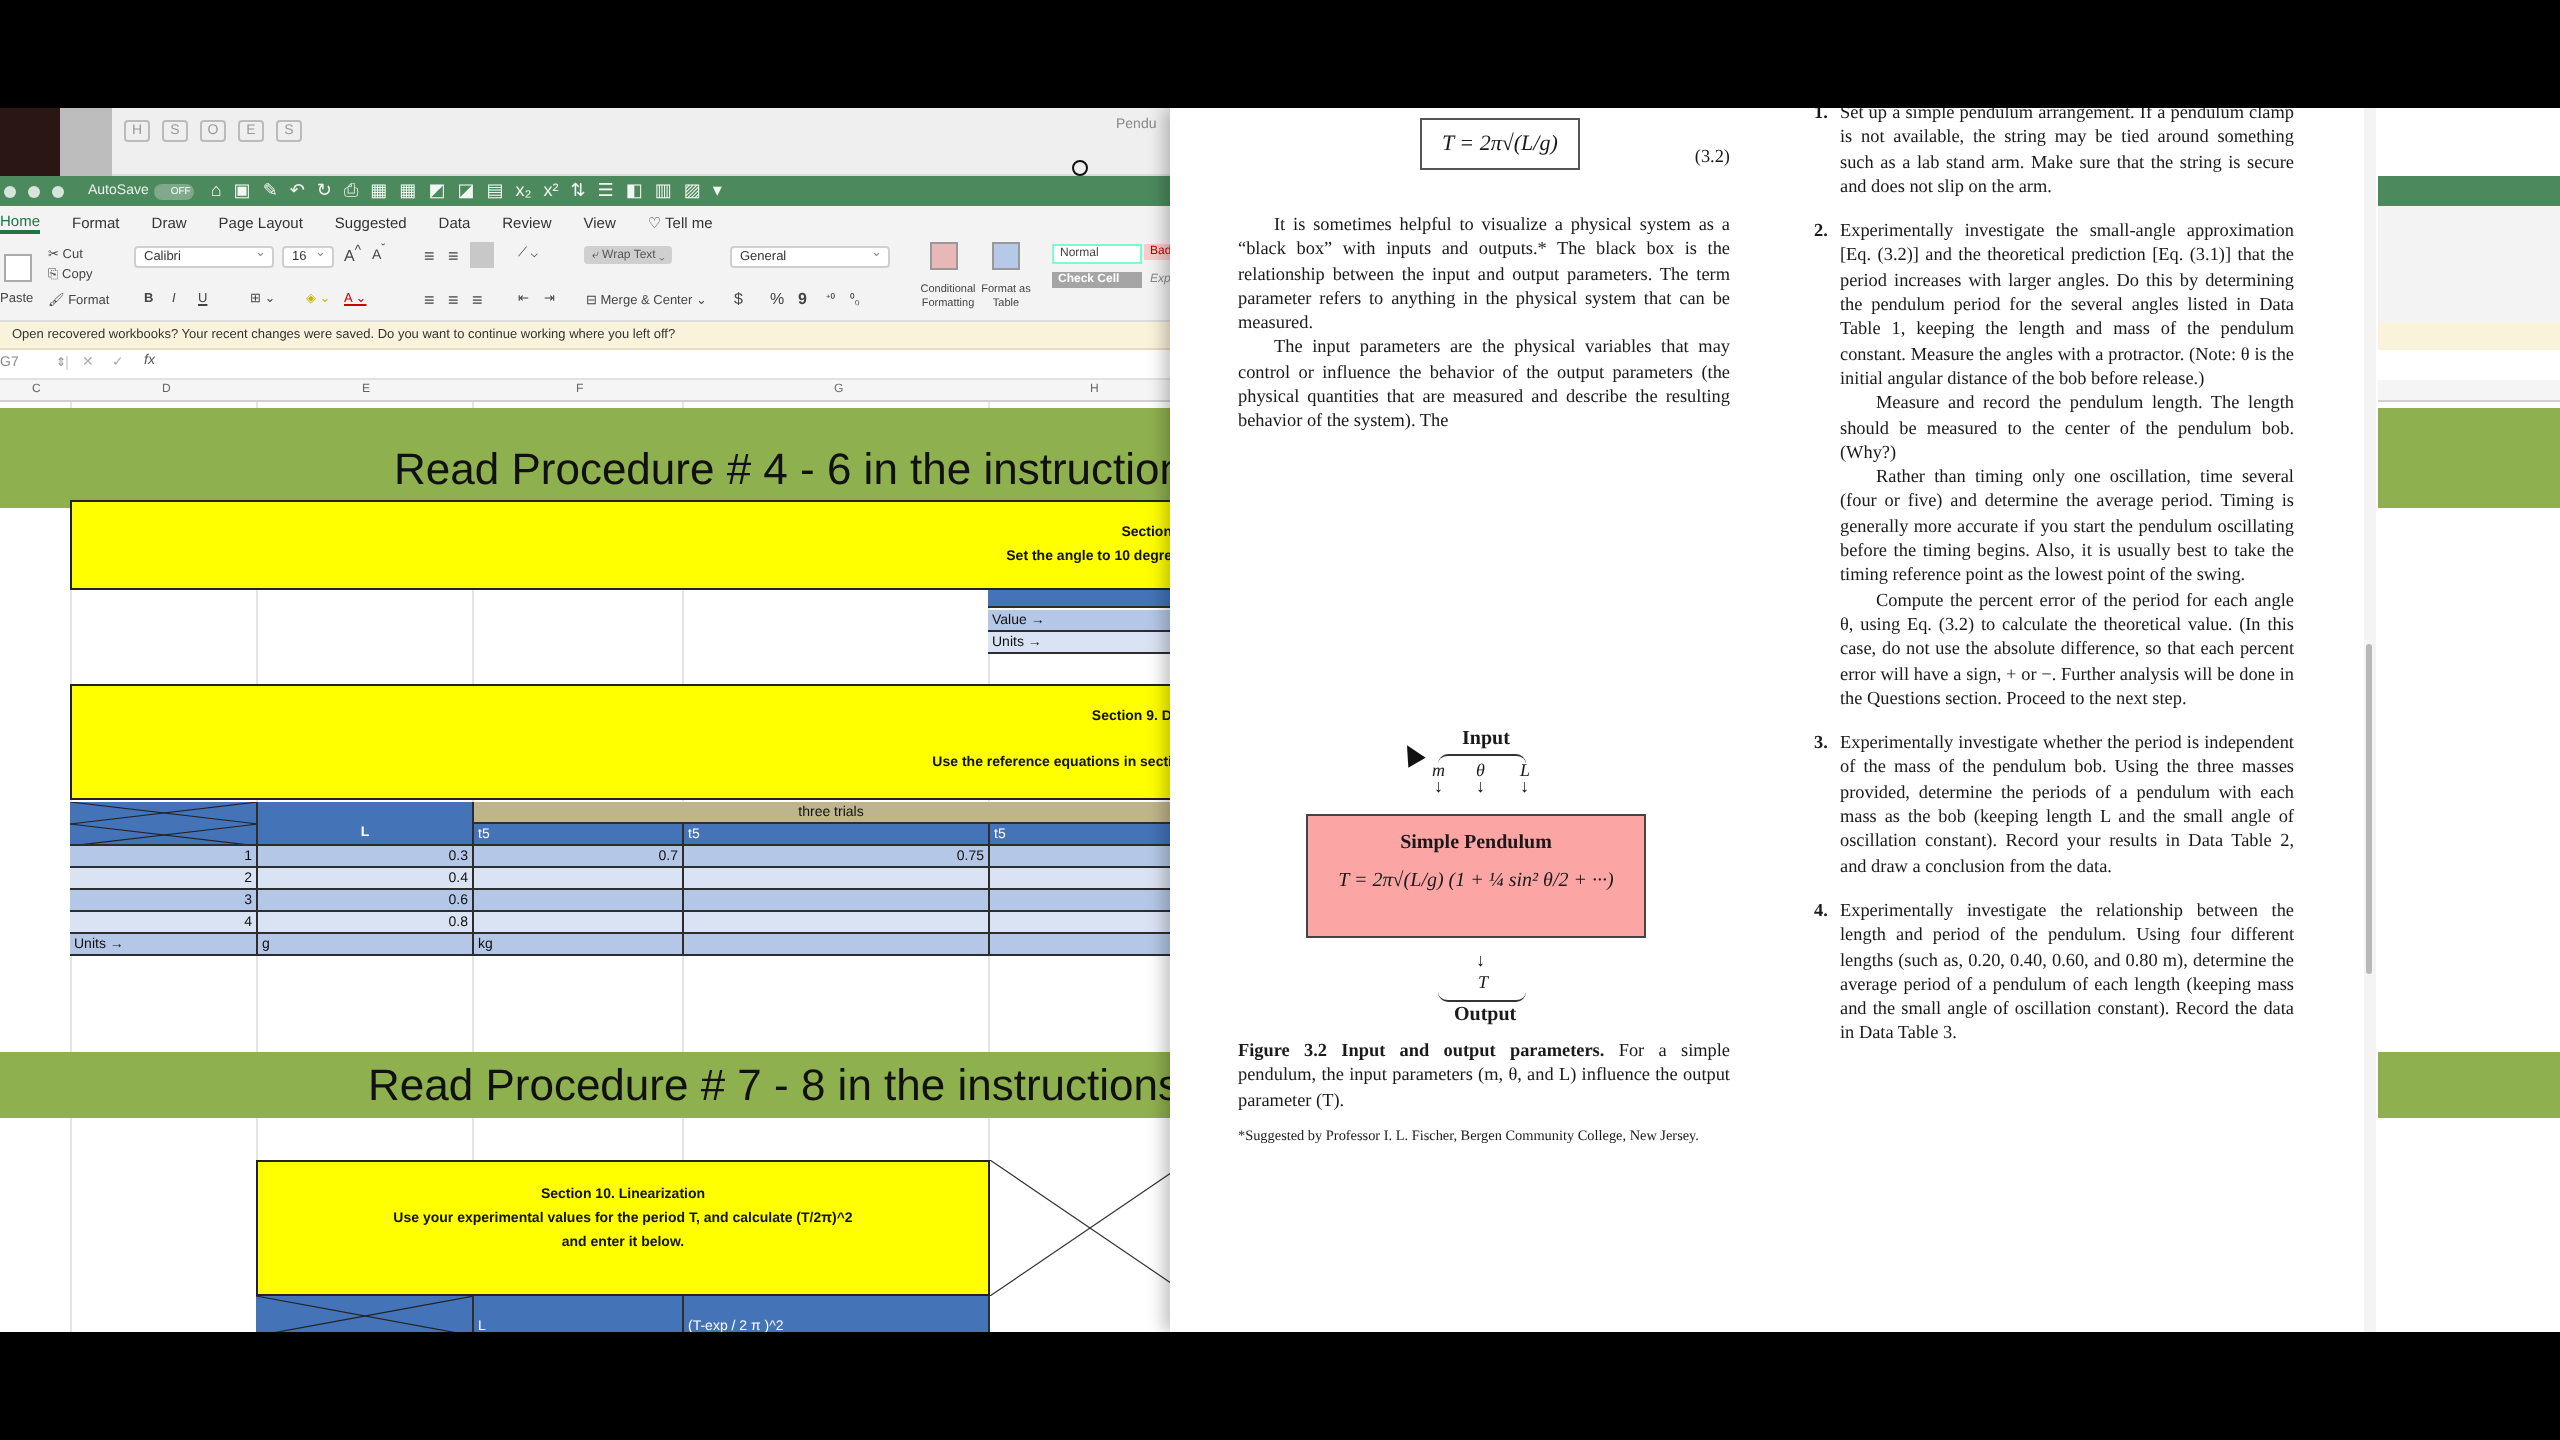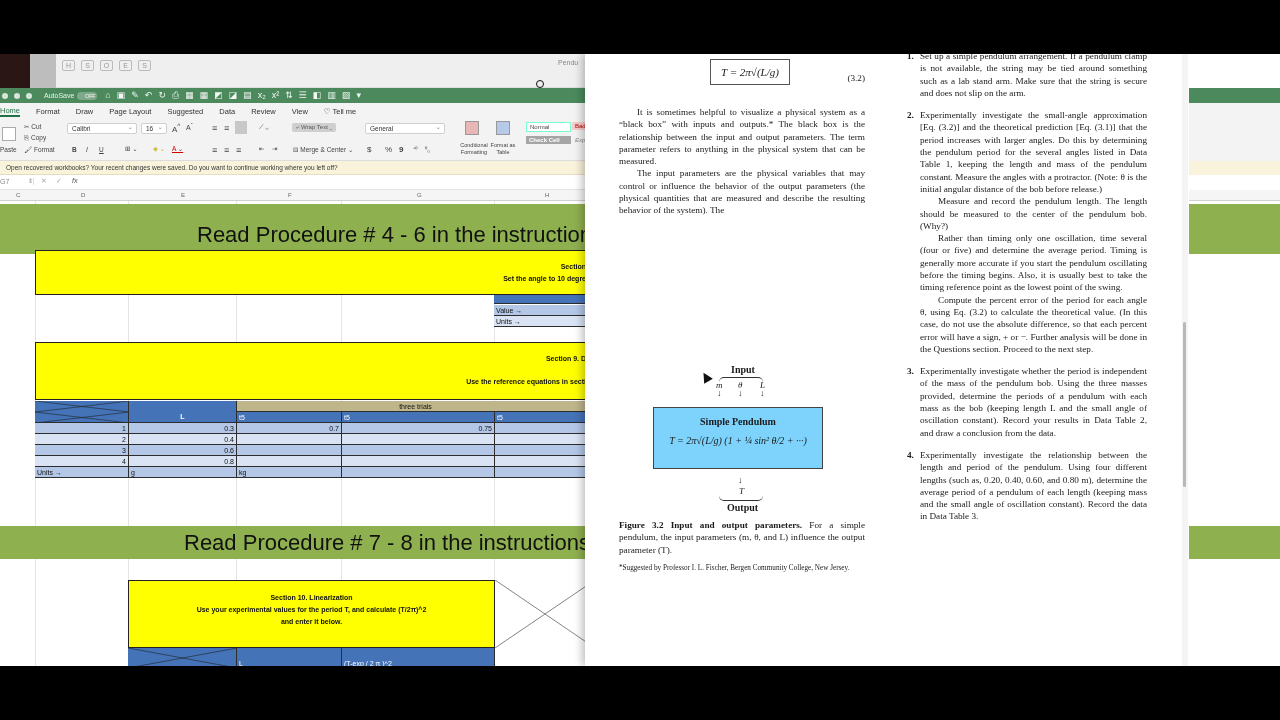--- a/index.html
+++ b/index.html
@@ -55,21 +55,21 @@
 
   
   #doc { position: absolute; left: 585px; top: 54px; width: 604px; height: 612px; background: #fff; box-shadow: -3px 0 8px rgba(0,0,0,0.25); overflow: hidden; font-family: "Liberation Serif", serif; color: #1a1a1a; }
   .col { position: absolute; font-size: 9.2px; line-height: 12.3px; text-align: justify; }
   .col p { margin: 0; }
   .indent { text-indent: 18px; }
   .eqbox { border: 1px solid #555; display: inline-block; padding: 6px 10px; font-style: italic; font-size: 11px; }
   .fig-title { font-weight: bold; }
   .numlist { position: relative; padding-left: 13px; margin-bottom: 10px; }
   .numlist .n { position: absolute; left: 0; top: 0; font-weight: bold; }
-  .pend-box { position: absolute; border: 1px solid #444; background: #7dd3fc; }
+  .pend-box { position: absolute; border: 1px solid #444; background: #fca5a5; }
   .scrollbar-track { position: absolute; left: 597px; top: 0; width: 6px; height: 612px; background: #f4f4f4; }
   .scrollbar-thumb { position: absolute; left: 598px; top: 268px; width: 3px; height: 165px; background: #b8b8b8; border-radius: 2px; }
 
   
   #right-strip { position: absolute; left: 1189px; top: 54px; width: 91px; height: 612px; background: #fff; overflow: hidden; }
   .cursor { position: absolute; left: 701px; top: 372px; width: 0; height: 0; border-left: 5px solid transparent; border-right: 5px solid transparent; border-bottom: 10px solid #111; transform: rotate(-30deg); }
 </style>
 </head>
 <body>
 

